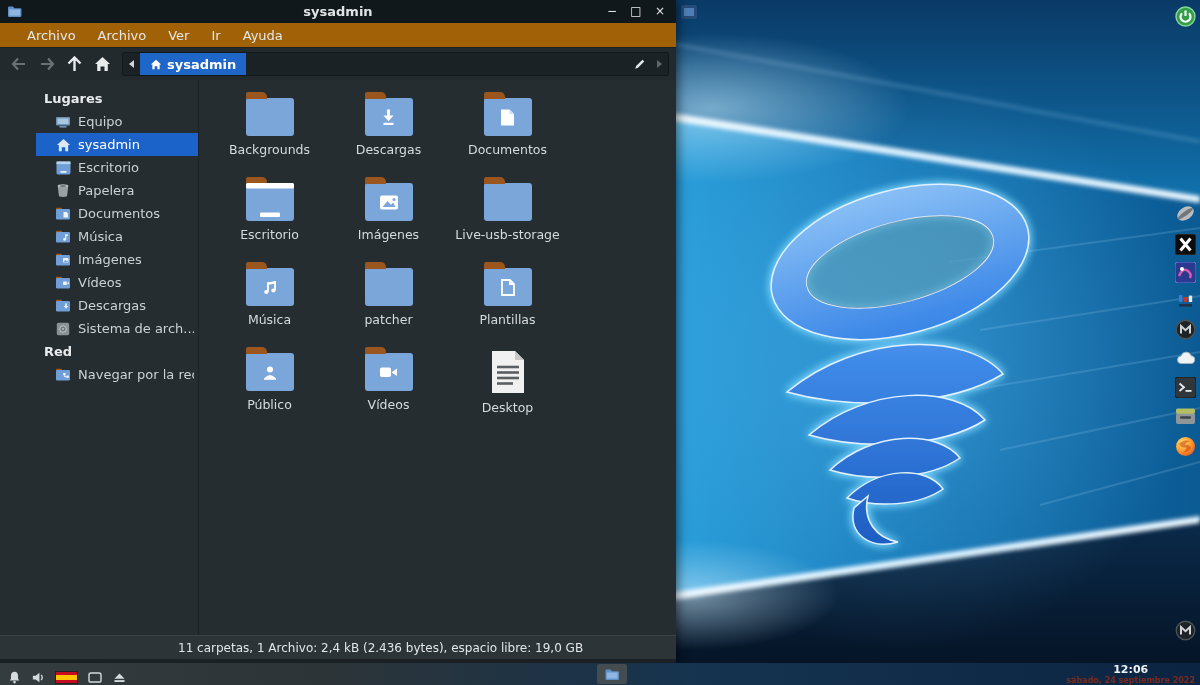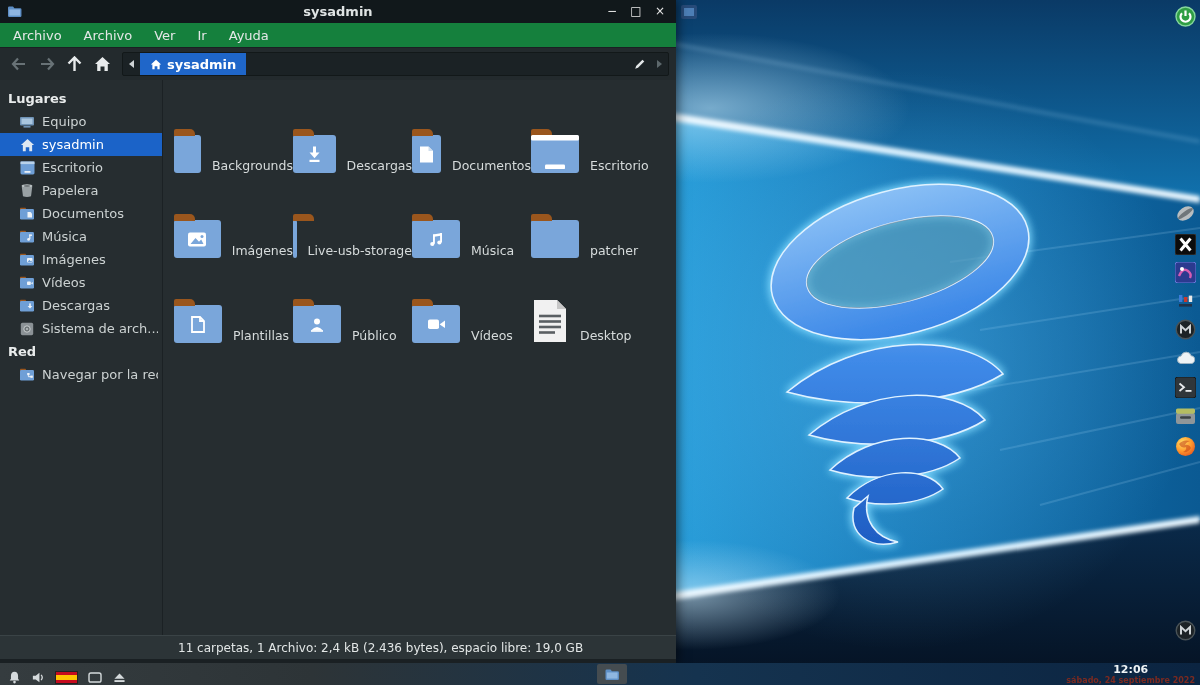--- a/index.html
+++ b/index.html
@@ -16,43 +16,43 @@
 
   
   .window{position:absolute;left:0;top:0;width:676px;height:663px;background:#262d30;
     display:flex;flex-direction:column;z-index:10;box-shadow:2px 0 10px rgba(0,0,0,.55);}
   .titlebar{height:23px;background:#11181b;display:flex;align-items:center;position:relative;flex:0 0 auto;}
   .wicon{margin-left:7px;display:flex;}
   .title{position:absolute;left:0;right:0;text-align:center;font-size:13px;font-weight:bold;color:#dfe3e3;}
   .controls{margin-left:auto;display:flex;gap:10px;margin-right:9px;z-index:2;}
   .ctrl{width:14px;text-align:center;color:#e8e8e8;font-size:12px;line-height:23px;cursor:default;}
 
-  .menubar{height:25px;background:#15803d;border-bottom:1px solid #1a2023;display:flex;align-items:center;padding-left:2px;flex:0 0 auto;}
+  .menubar{height:25px;background:#a16207;border-bottom:1px solid #1a2023;display:flex;align-items:center;padding-left:16px;flex:0 0 auto;}
   .menu-item{padding:0 11px;font-size:13px;color:#e4e7e7;}
 
   .toolbar{height:32px;background:#232a2d;display:flex;align-items:center;padding:0 7px;gap:5px;flex:0 0 auto;}
   .navbtn{width:23px;height:24px;display:flex;align-items:center;justify-content:center;}
   .pathbar{flex:1;height:24px;background:#1b2225;border:1px solid #121819;border-radius:2px;display:flex;align-items:center;margin-left:3px;overflow:hidden;}
   .chev{width:0;height:0;border-top:4px solid transparent;border-bottom:4px solid transparent;}
   .chev.left{border-right:5px solid #cfd4d6;margin:0 6px;}
   .chev.right{border-left:5px solid #5d686c;margin:0 6px;}
   .chip{height:100%;background:#1f66c9;color:#fff;display:flex;align-items:center;gap:5px;padding:0 10px;font-size:13px;font-weight:bold;}
   .pathspacer{flex:1;}
   .editbtn{display:flex;align-items:center;padding:0 4px;}
 
-  .wbody{flex:1;display:flex;min-height:0;}
+  .wbody{flex:1;display:flex;min-height:0;margin-left:36px;}
   .sidebar{width:163px;border-right:1px solid #1b2124;padding-top:7px;font-size:13px;color:#ccd2d2;flex:0 0 auto;}
   .side-header{font-weight:bold;color:#e9ecec;padding:4px 8px 4px 8px;}
   .side-item{display:flex;align-items:center;gap:7px;padding:3px 4px 3px 19px;height:23px;cursor:default;}
   .side-item .si{display:flex;width:16px;justify-content:center;flex:0 0 auto;}
   .side-item.selected{background:#1b63c8;color:#fff;}
   .side-label{white-space:nowrap;overflow:hidden;}
 
   .content{flex:1;padding:8px 0 0 11px;display:flex;flex-wrap:wrap;align-content:flex-start;}
-  .cell{width:119px;height:85px;display:flex;flex-direction:row;align-items:flex-end;cursor:default;gap:11px;}
+  .cell{width:119px;height:85px;display:flex;flex-direction:column;align-items:center;cursor:default;}
   .ficon{width:48px;height:38px;background:#7aa6da;border-radius:2px 3px 3px 3px;position:relative;margin-top:10px;}
   .ficon::before{content:"";position:absolute;top:-6px;left:0;width:21px;height:7px;background:#9a561d;border-radius:2px 5px 0 0;}
   .emblem{position:absolute;inset:0;margin:auto;display:block;}
   .docicon{width:38px;height:44px;position:relative;margin-top:7px;}
   .flabel{margin-top:6px;font-size:12.5px;color:#d6dbdb;text-align:center;white-space:nowrap;}
 
   .statusbar{height:24px;background:#2c3437;border-top:1px solid #3a4346;display:flex;align-items:center;
     padding-left:178px;font-size:12px;color:#e2e6e6;flex:0 0 auto;}
   .window-edge{height:4px;background:#1a2023;flex:0 0 auto;}
 

